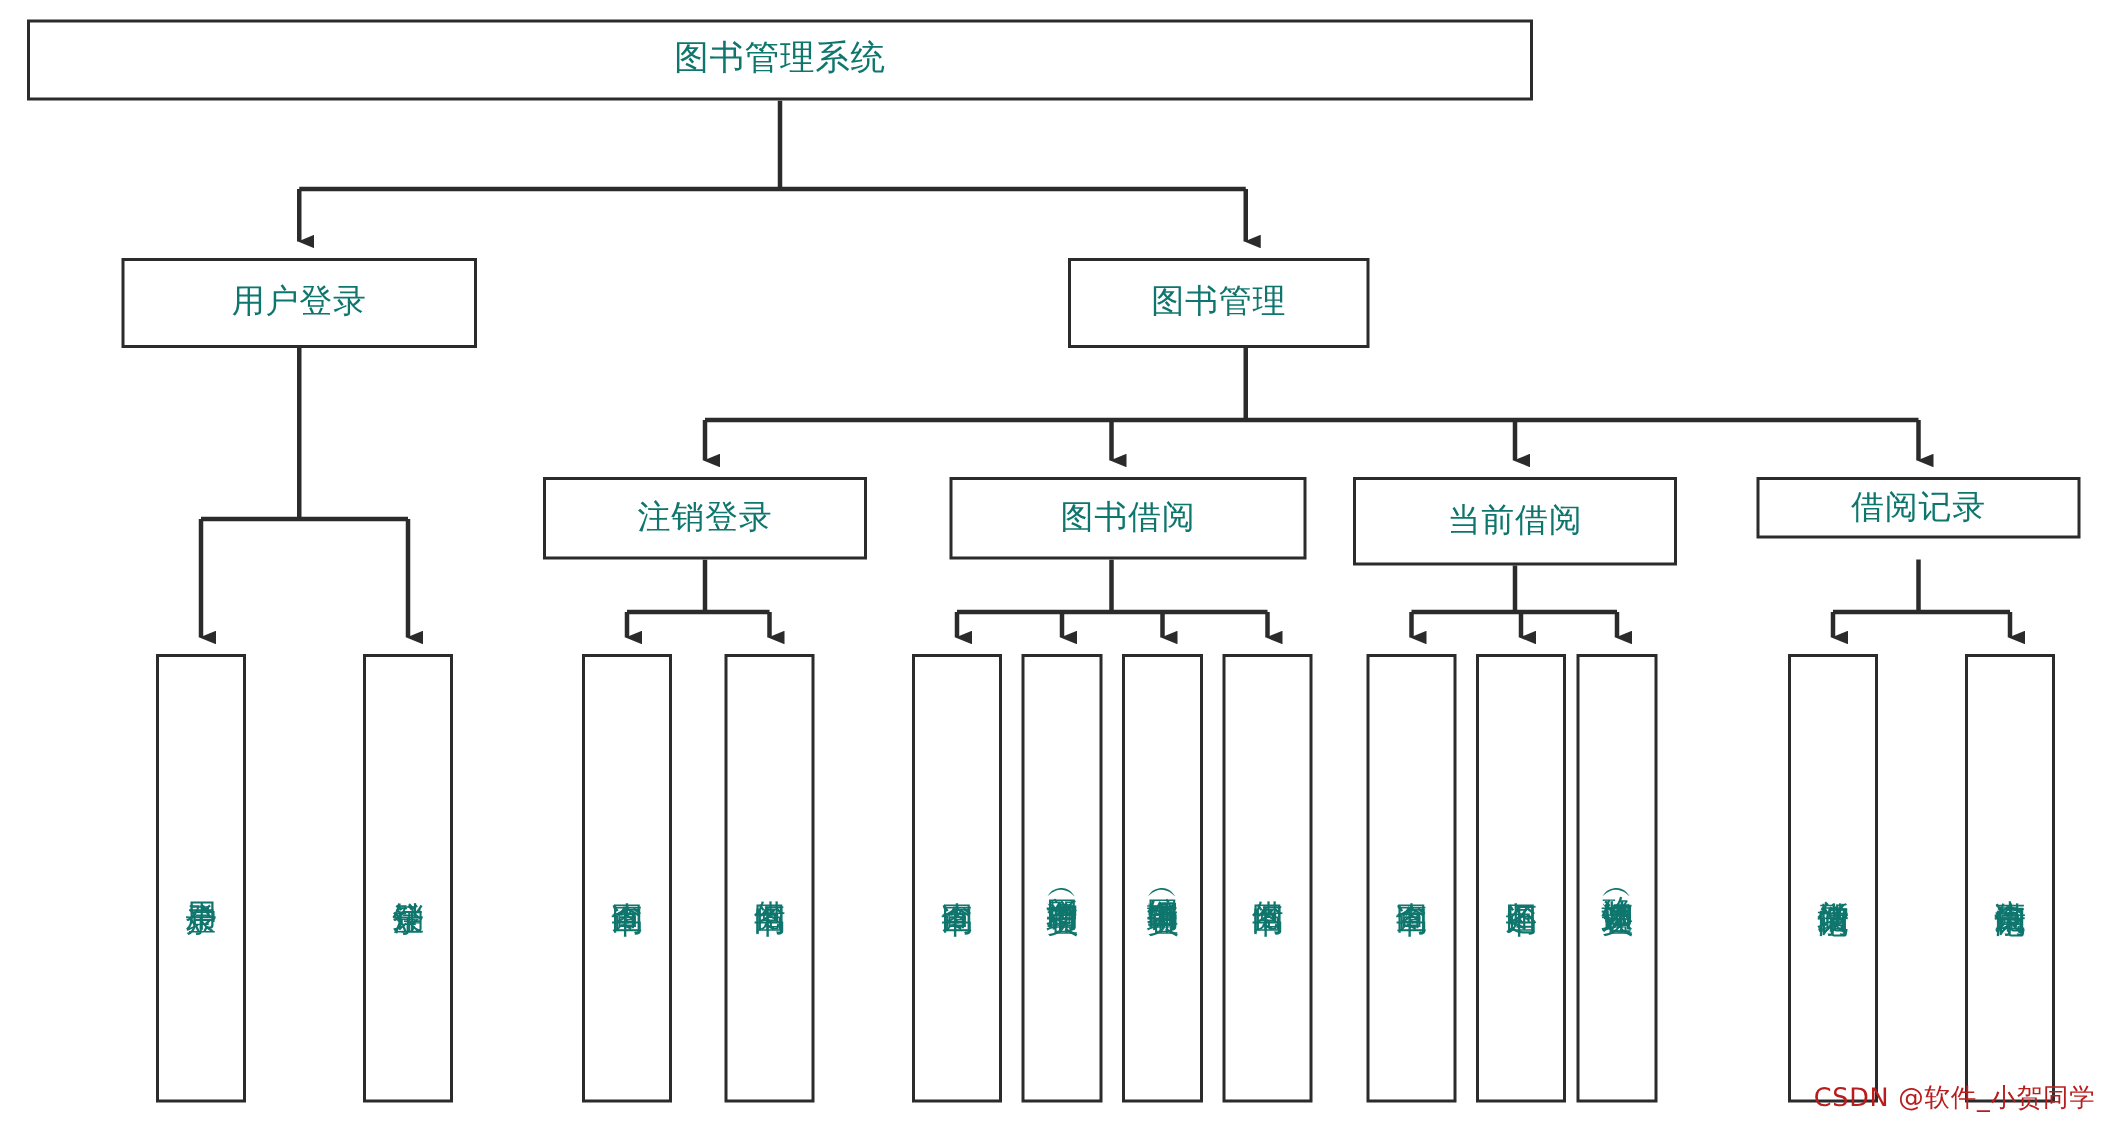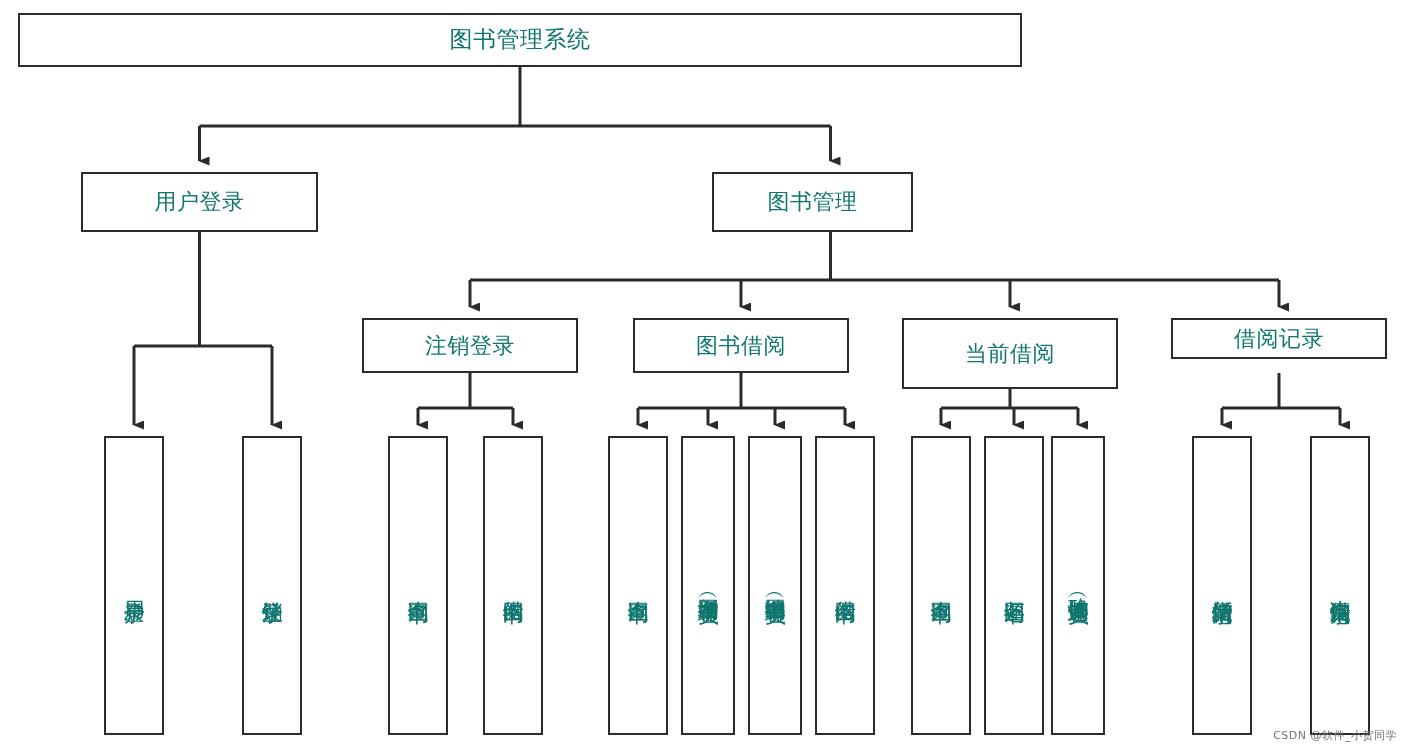--- a/index.html
+++ b/index.html
@@ -56,22 +56,22 @@
     line-height: 1.26;
     letter-spacing: 1px;
     white-space: normal;
     max-height: 100%;
   }
   .node.root .label { font-size: 23px; }
   .watermark {
     position: absolute;
     right: 8px;
     bottom: 4px;
-    font-size: 11px;
-    color: #737373;
+    font-size: 17px;
+    color: #b91c1c;
     letter-spacing: 0.5px;
     z-index: 3;
     white-space: nowrap;
     font-family: "DejaVu Sans", "Liberation Sans", sans-serif;
   }
 </style>
 </head>
 <body>
 
 <div id="canvas">
@@ -124,24 +124,24 @@
       </div>
       <div class="node" style="left: 81px; top: 172px; width: 237px; height: 60px; border-color: rgb(43, 43, 43); background: rgb(255, 255, 255);">
         <span class="label">用户登录</span>
       </div>
       <div class="node" style="left: 712px; top: 172px; width: 201px; height: 60px; border-color: rgb(43, 43, 43); background: rgb(255, 255, 255);">
         <span class="label">图书管理</span>
       </div>
       <div class="node" style="left: 362px; top: 318px; width: 216px; height: 55px; border-color: rgb(43, 43, 43); background: rgb(255, 255, 255);">
         <span class="label">注销登录</span>
       </div>
-      <div class="node" style="left: 633px; top: 318px; width: 216px; height: 55px; border-color: rgb(43, 43, 43); background: rgb(255, 255, 255);">
+      <div class="node" style="left: 633px; top: 318px; width: 238px; height: 55px; border-color: rgb(43, 43, 43); background: rgb(255, 255, 255);">
         <span class="label">图书借阅</span>
       </div>
-      <div class="node" style="left: 902px; top: 318px; width: 216px; height: 71px; border-color: rgb(43, 43, 43); background: rgb(255, 255, 255);">
+      <div class="node" style="left: 902px; top: 318px; width: 216px; height: 59px; border-color: rgb(43, 43, 43); background: rgb(255, 255, 255);">
         <span class="label">当前借阅</span>
       </div>
       <div class="node" style="left: 1171px; top: 318px; width: 216px; height: 41px; border-color: rgb(43, 43, 43); background: rgb(255, 255, 255);">
         <span class="label">借阅记录</span>
       </div>
       <div class="node leaf" style="left: 104px; top: 436px; width: 60px; height: 299px; border-color: rgb(43, 43, 43); background: rgb(255, 255, 255);">
         <span class="label">用户登录</span>
       </div>
       <div class="node leaf" style="left: 242px; top: 436px; width: 60px; height: 299px; border-color: rgb(43, 43, 43); background: rgb(255, 255, 255);">
         <span class="label">注销登录</span>

